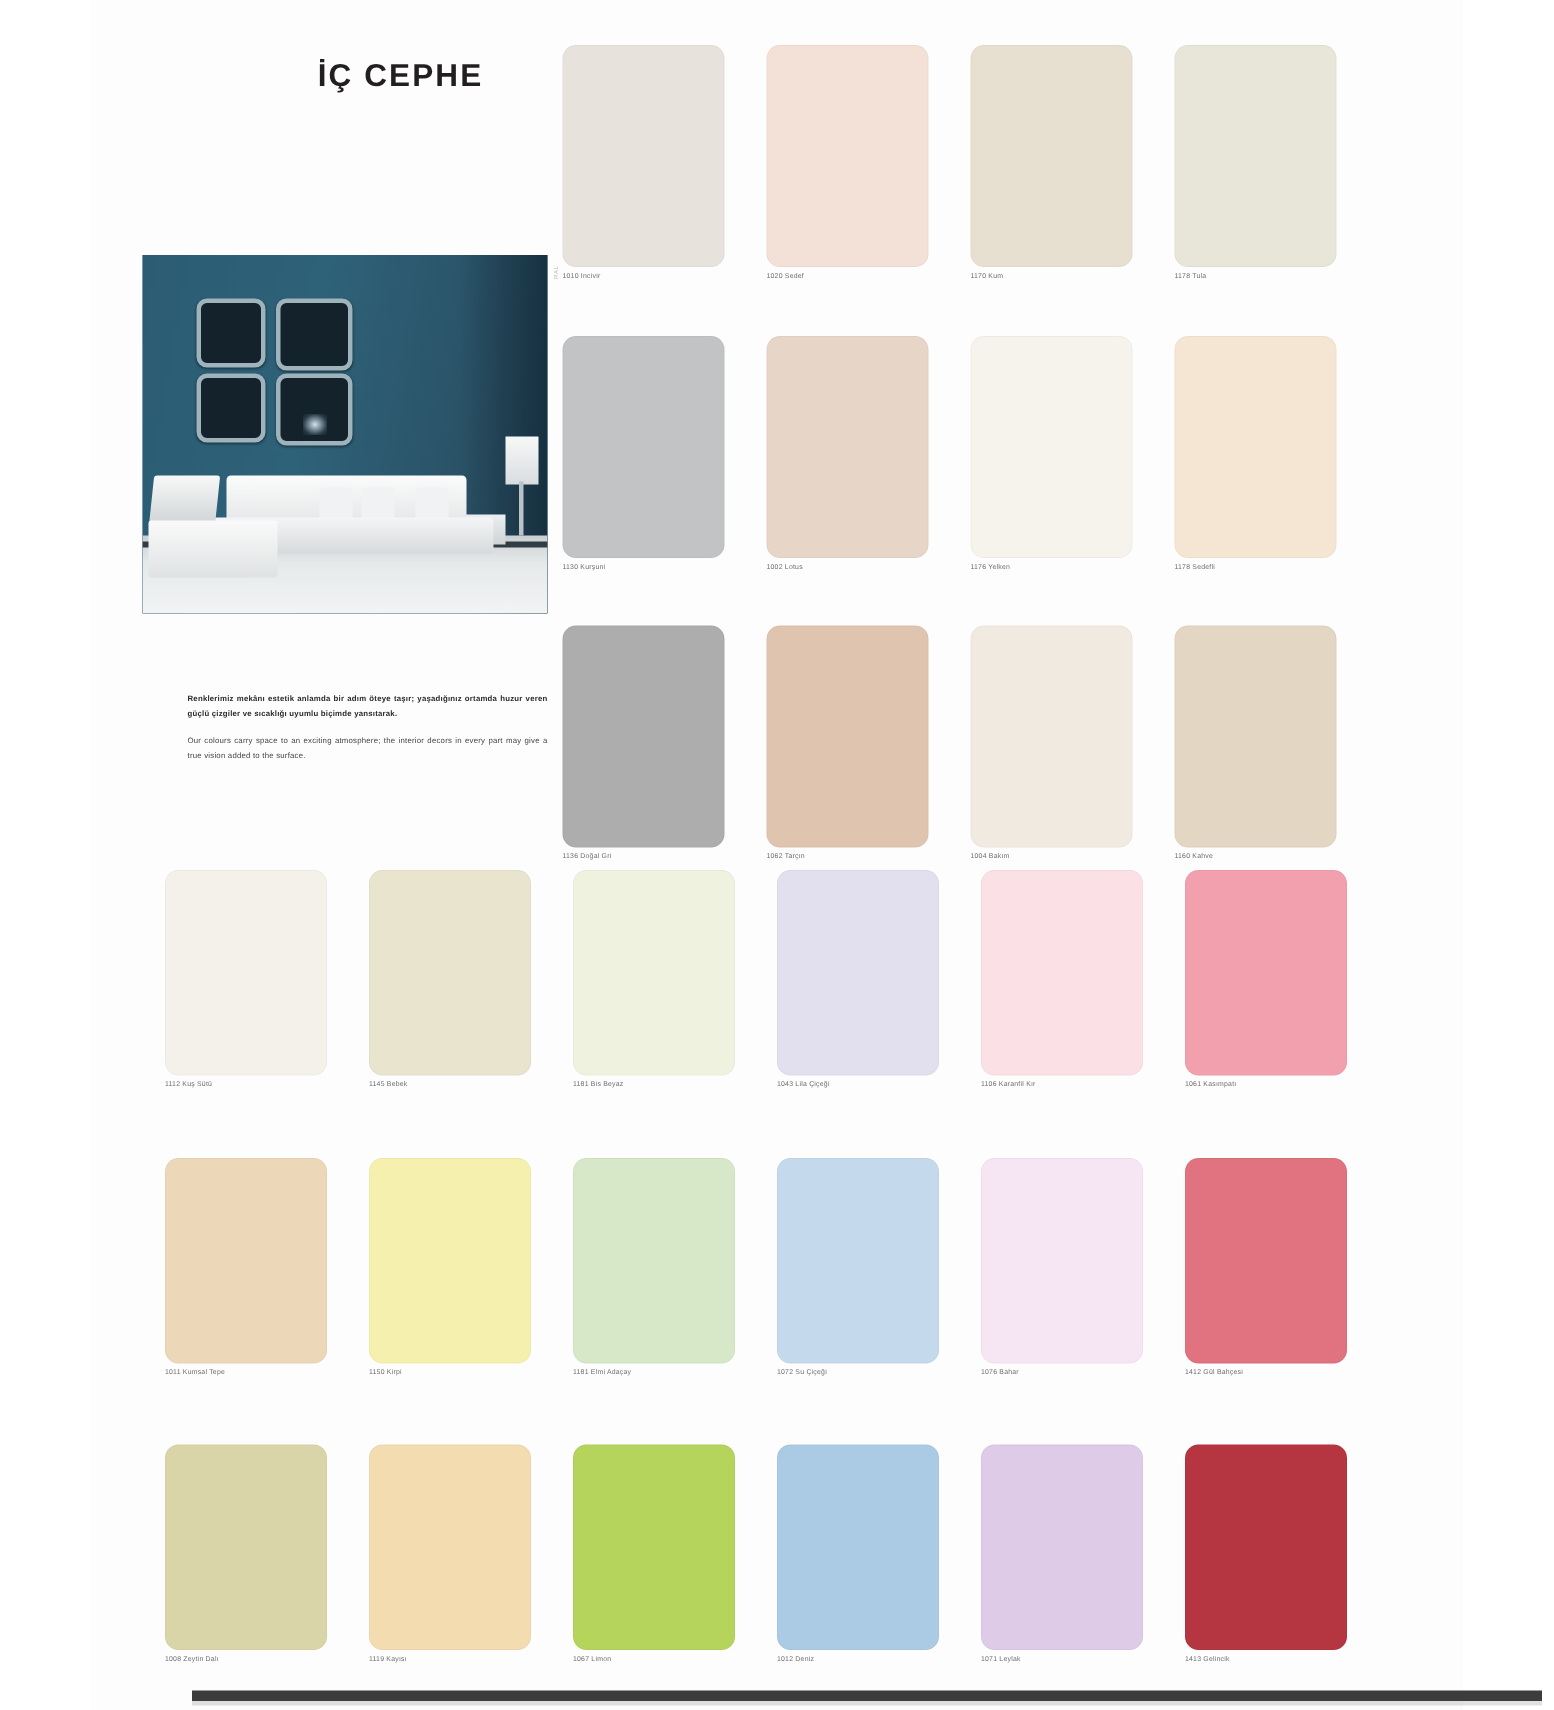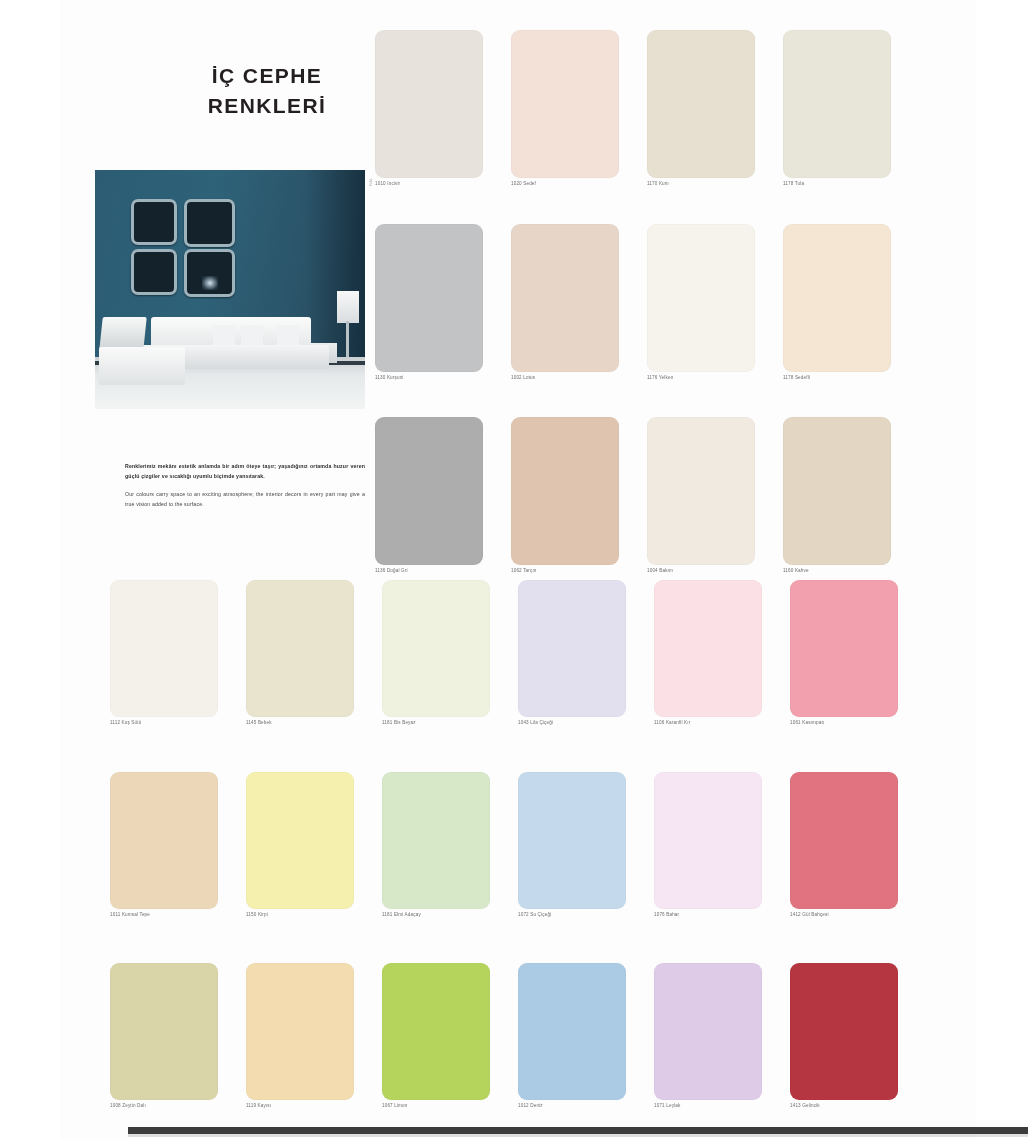--- a/index.html
+++ b/index.html
@@ -14,21 +14,21 @@
   .page{
     position:absolute;
     left:62px; top:0px;
     width:912px; height:1140px;
     background:#fdfdfd;
     box-shadow:0 0 0 1px rgba(0,0,0,0.015);
   }
   
   .title-block{
     position:absolute;
-    left:90px; top:61px;
+    left:90px; top:36px;
     width:230px;
   }
   .title-line{
     font-size:21px;
     font-weight:bold;
     letter-spacing:1.4px;
     color:#231f20;
     line-height:1.45;
     text-align:center;
     font-family:"Liberation Sans", sans-serif;
@@ -192,21 +192,20 @@
     background:rgba(0,0,0,0.12);
   }
 </style>
 </head>
 <body>
 
 <div class="page">
 
   <div class="title-block">
     <div class="title-line">İÇ CEPHE</div>
-    <div class="title-line">RENKLERİ</div>
   </div>
 
   <div class="photo">
     <div class="wall"></div>
     <div class="wall-right"></div>
     <div class="frame f1"></div>
     <div class="frame f2"></div>
     <div class="frame f3"></div>
     <div class="frame f4">
         <div class="glow"></div>

